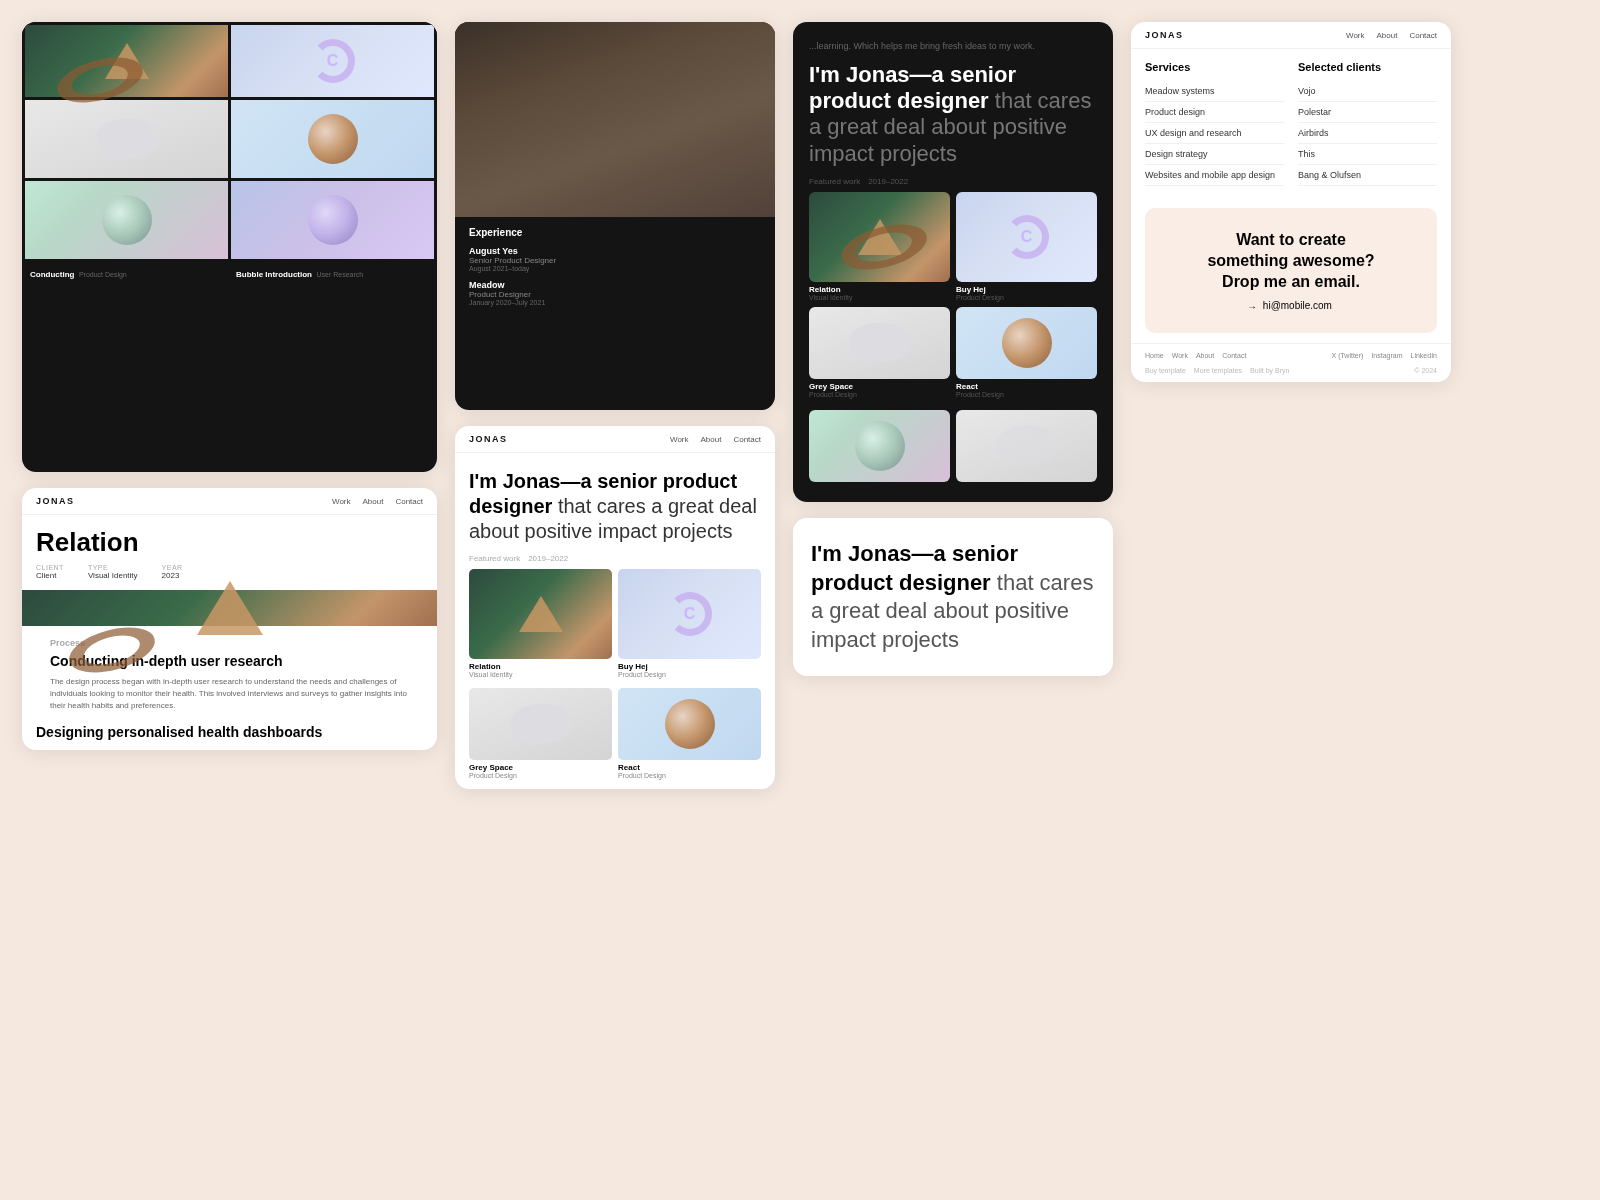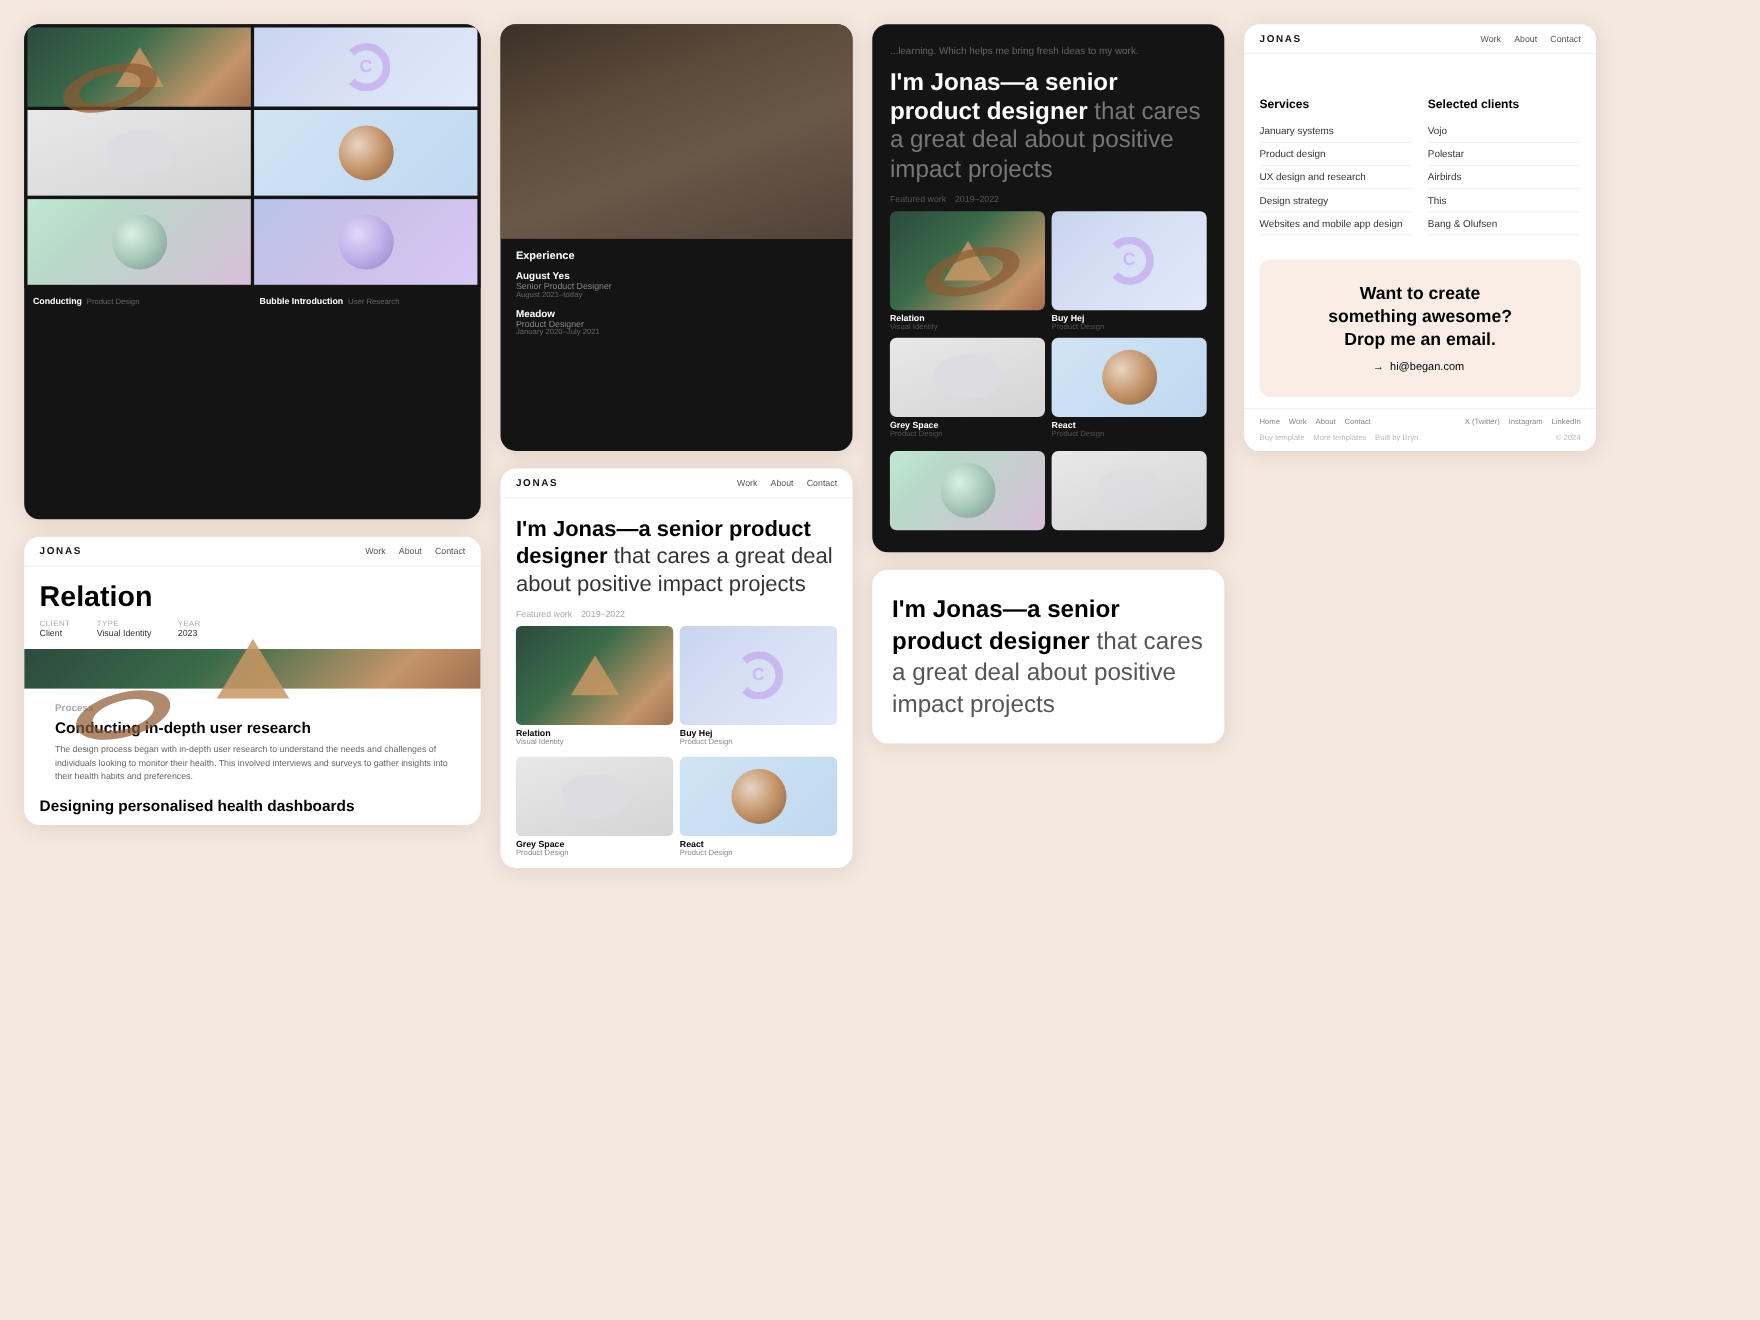--- a/index.html
+++ b/index.html
@@ -136,21 +136,21 @@
 
     
     .d6 { }
     .d6-inner { padding: 22px 18px; }
     .d6-h1 { font-size: 22px; font-weight: 800; line-height: 1.3; }
     .d6-h1 em { font-weight: 400; font-style: normal; color: #555; }
 
     
     .d7 { }
     .d7-body { padding: 12px 14px; }
-    .d7-2col { display: grid; grid-template-columns: 1fr 1fr; gap: 14px; margin-top: 28px; }
+    .d7-2col { display: grid; grid-template-columns: 1fr 1fr; gap: 14px; }
     .d7-col h3 { font-size: 11px; font-weight: 700; margin-bottom: 8px; }
     .d7-col ul { list-style: none; padding: 0; }
     .d7-col ul li { font-size: 9px; padding: 5px 0; border-bottom: 1px solid #f0f0f0; color: #333; }
     .d7-cta-box {
       margin: 10px 14px;
       background: #f9ede5;
       border-radius: 10px;
       padding: 22px 16px;
       text-align: center;
     }
@@ -481,21 +481,21 @@
           <a>Work</a>
           <a>About</a>
           <a>Contact</a>
         </div>
       </div>
       <div class="d7-body">
         <div class="d7-2col">
           <div class="d7-col">
             <h3>Services</h3>
             <ul>
-              <li>January systems</li>
+              <li>Meadow systems</li>
               <li>Product design</li>
               <li>UX design and research</li>
               <li>Design strategy</li>
               <li>Websites and mobile app design</li>
             </ul>
           </div>
           <div class="d7-col">
             <h3>Selected clients</h3>
             <ul>
               <li>Vojo</li>
@@ -509,21 +509,21 @@
       </div>
 
       <div class="d7-cta-box">
         <div class="d7-cta-h">
           <span>Want to create</span><br>
           <span>something awesome?</span><br>
           <span>Drop me an email.</span>
         </div>
         <div class="d7-cta-em">
           <span>→</span>
-          <span>hi@began.com</span>
+          <span>hi@mobile.com</span>
         </div>
       </div>
 
       <div class="d7-footer">
         <div class="d7-footer-row">
           <div class="d7-footer-links">
             <a>Home</a>
             <a>Work</a>
             <a>About</a>
             <a>Contact</a>

